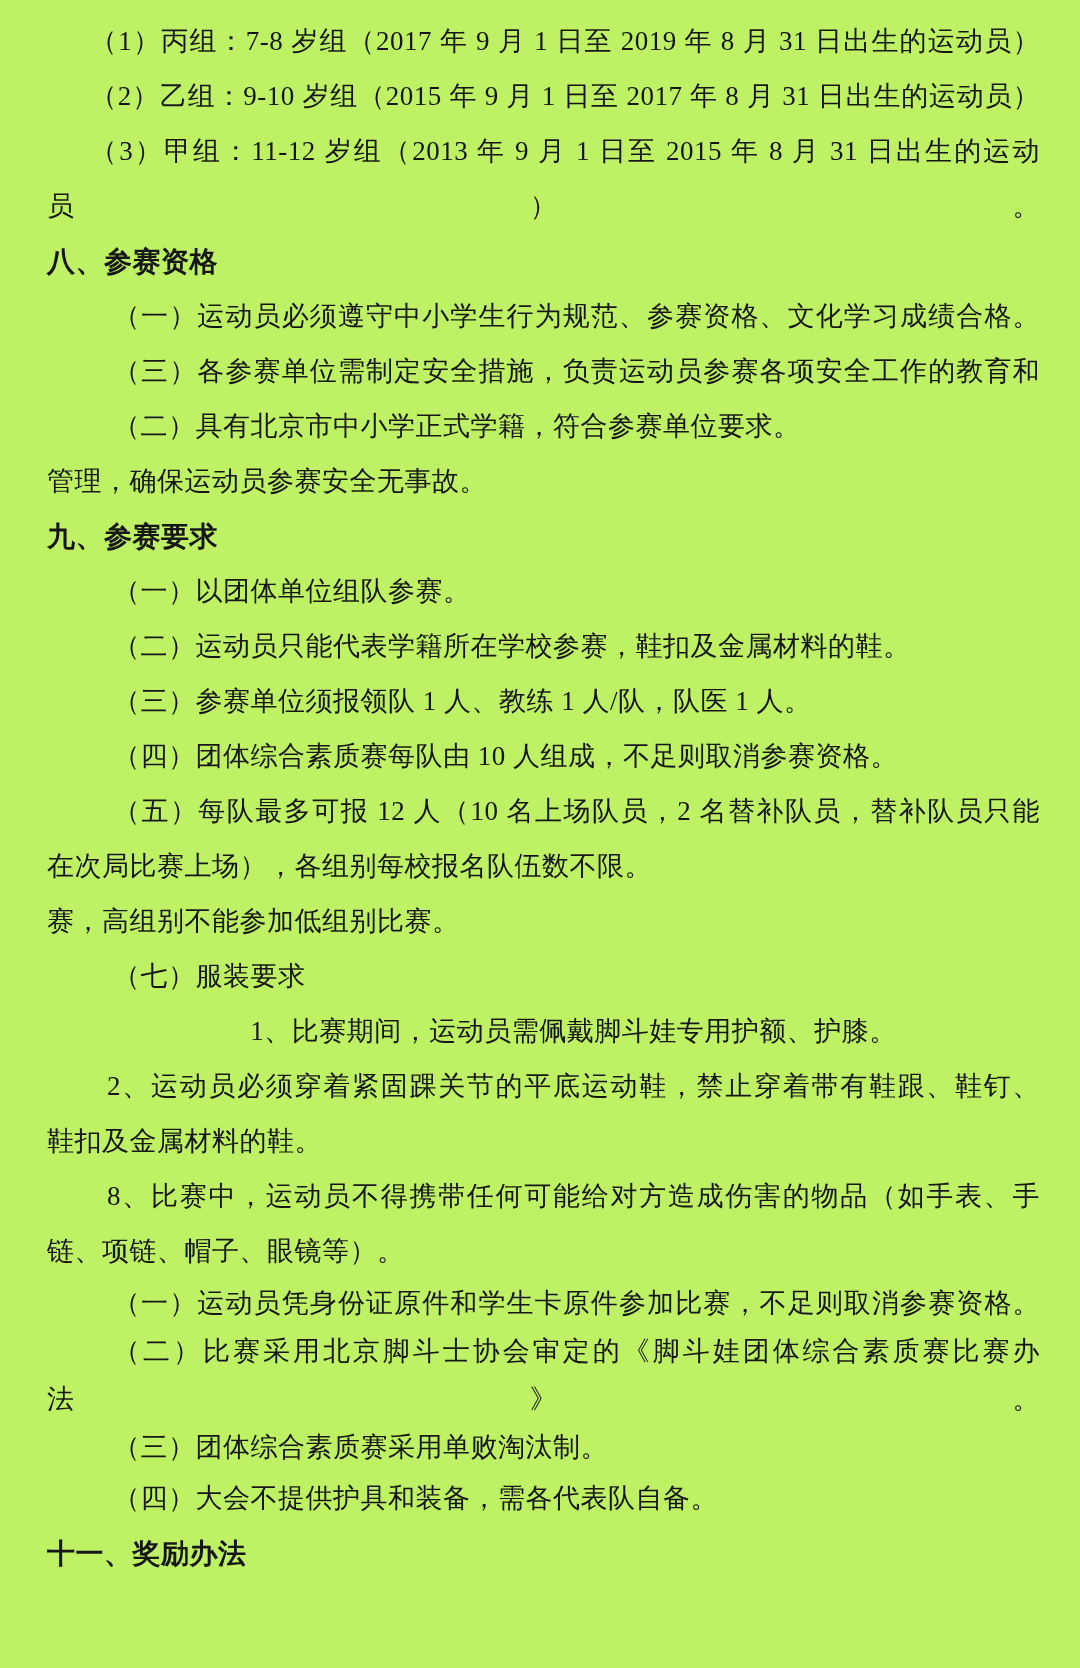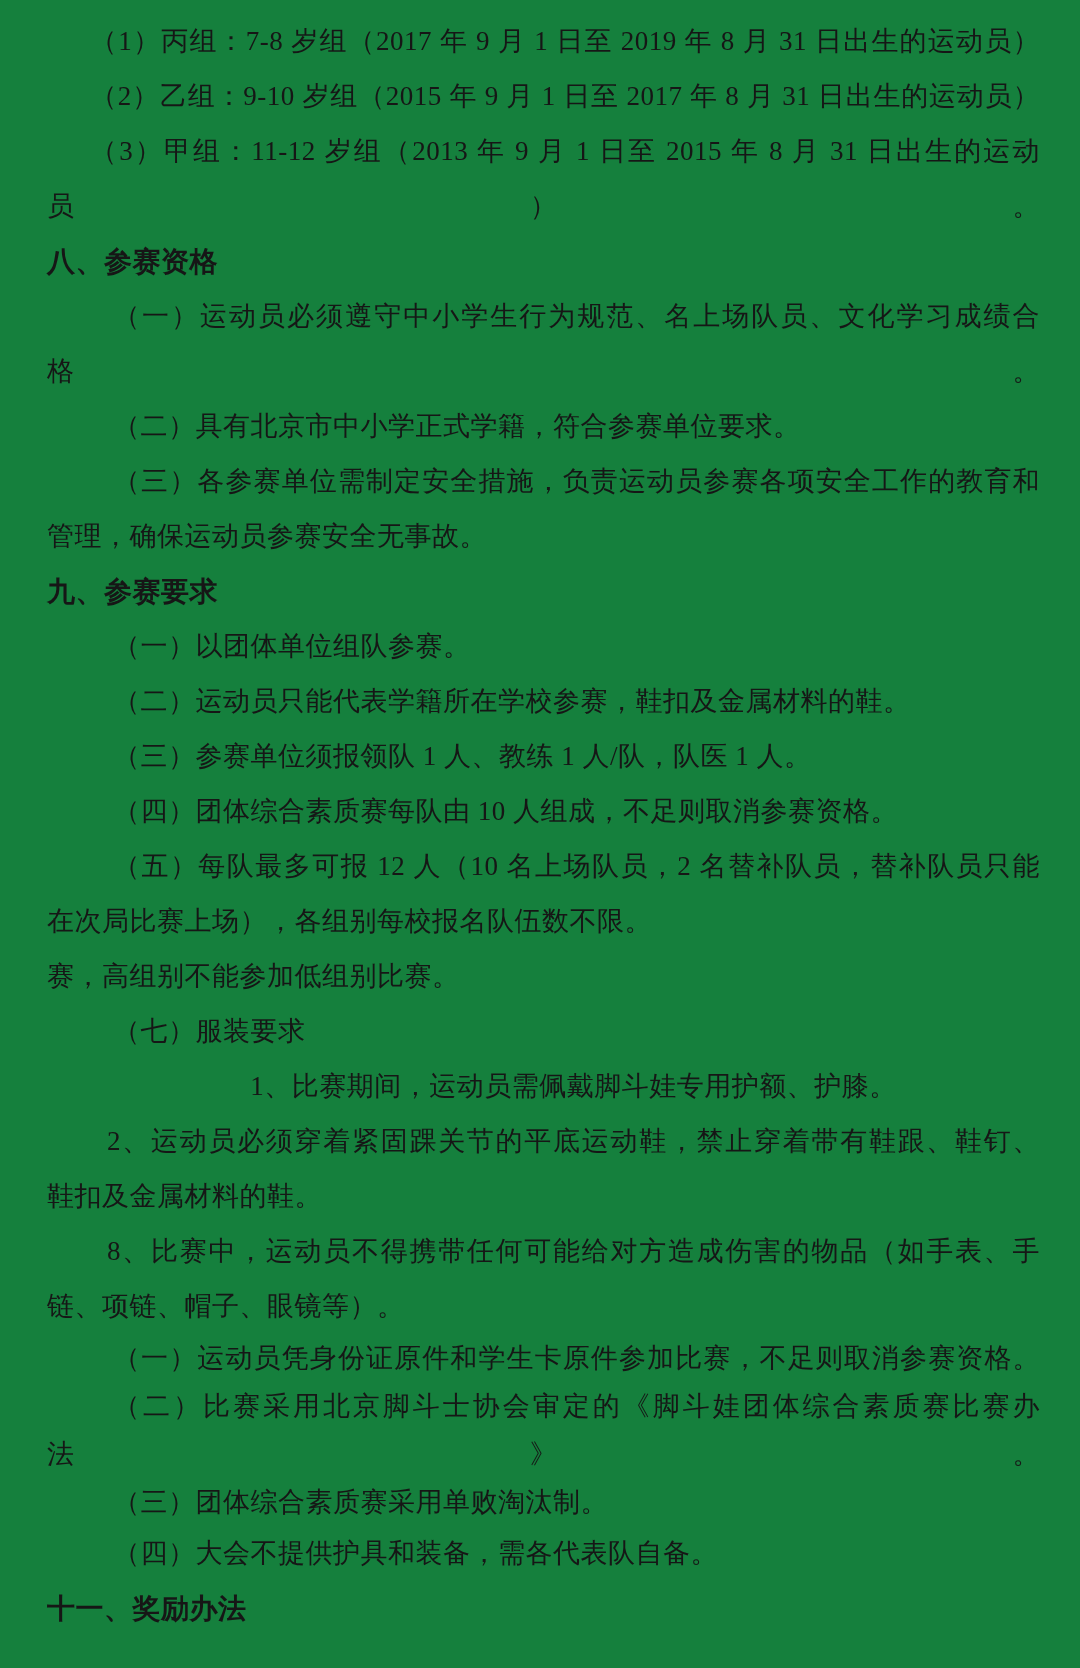--- a/index.html
+++ b/index.html
@@ -6,21 +6,21 @@
     margin: 0;
     padding: 0;
     background: #ffffff;
   }
   .page {
     position: relative;
     width: 1080px;
     height: 1668px;
     box-sizing: border-box;
     padding: 14px 40px 0 47px;
-    background: #15803d;
+    background: #bef264;
     overflow: hidden;
     font-family: "Liberation Serif", "DejaVu Serif", serif;
     color: #161616;
   }
   .ln {
     margin: 0;
     font-size: 27px;
     line-height: 55px;
     text-align: left;
     white-space: normal;
@@ -46,23 +46,23 @@
   .tight { line-height: 48px; }
 </style>
 </head>
 <body>
 
 <main class="page">
   <p class="ln fill ind-num">（1）丙组：7-8 岁组（2017 年 9 月 1 日至 2019 年 8 月 31 日出生的运动员）</p>
   <p class="ln fill ind-num">（2）乙组：9-10 岁组（2015 年 9 月 1 日至 2017 年 8 月 31 日出生的运动员）</p>
   <p class="ln fill ind-num">（3）甲组：11-12 岁组（2013 年 9 月 1 日至 2015 年 8 月 31 日出生的运动员）。</p>
   <p class="ln hd">八、参赛资格</p>
-  <p class="ln fill ind-item">（一）运动员必须遵守中小学生行为规范、名上场队员、文化学习成绩合格。</p>
+  <p class="ln fill ind-item">（一）运动员必须遵守中小学生行为规范、参赛资格、文化学习成绩合格。</p>
+  <p class="ln fill ind-item">（三）各参赛单位需制定安全措施，负责运动员参赛各项安全工作的教育和</p>
   <p class="ln ind-item">（二）具有北京市中小学正式学籍，符合参赛单位要求。</p>
-  <p class="ln fill ind-item">（三）各参赛单位需制定安全措施，负责运动员参赛各项安全工作的教育和</p>
   <p class="ln">管理，确保运动员参赛安全无事故。</p>
   <p class="ln hd">九、参赛要求</p>
   <p class="ln ind-item">（一）以团体单位组队参赛。</p>
   <p class="ln ind-item">（二）运动员只能代表学籍所在学校参赛，鞋扣及金属材料的鞋。</p>
   <p class="ln ind-item">（三）参赛单位须报领队 1 人、教练 1 人/队，队医 1 人。</p>
   <p class="ln ind-item">（四）团体综合素质赛每队由 10 人组成，不足则取消参赛资格。</p>
   <p class="ln fill ind-item">（五）每队最多可报 12 人（10 名上场队员，2 名替补队员，替补队员只能</p>
   <p class="ln">在次局比赛上场），各组别每校报名队伍数不限。</p>
   <p class="ln">赛，高组别不能参加低组别比赛。</p>
   <p class="ln ind-item">（七）服装要求</p>

